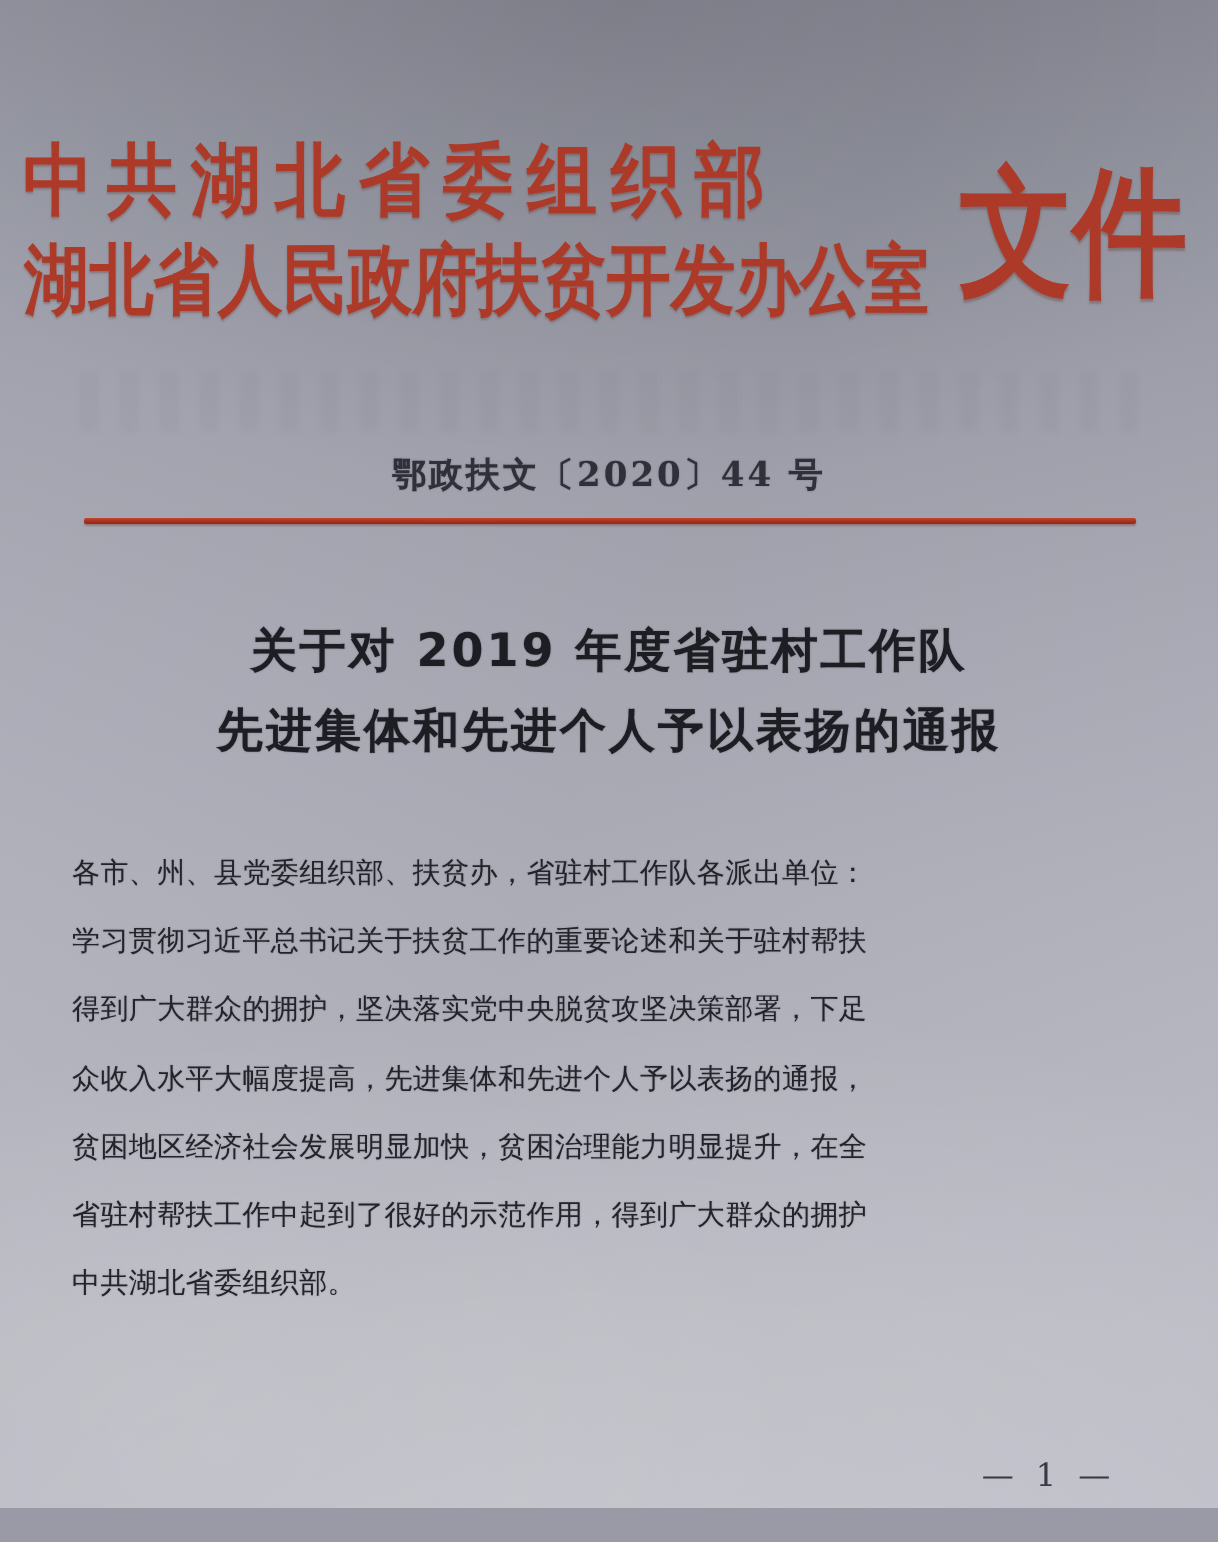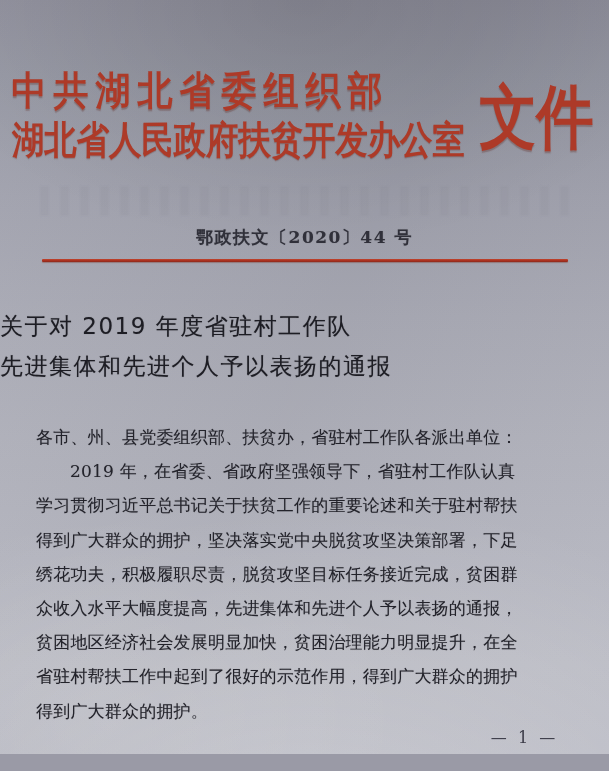--- a/index.html
+++ b/index.html
@@ -139,38 +139,38 @@
     background: linear-gradient(to bottom, #c2462f 0%, #a8301f 55%, #8d2a1c 100%);
     box-shadow: 0 1px 1px rgba(120,40,25,0.35);
     border-radius: 1px;
   }
 
   
   #title {
     left: 0;
     top: 306px;
     width: 609px;
-    text-align: left;
+    text-align: center;
     color: #1d1d24;
-    font-weight: 400;
+    font-weight: 700;
     font-size: 23px;
     line-height: 40px;
     letter-spacing: 1.5px;
     font-family: "DejaVu Sans", "Liberation Sans", sans-serif;
     text-shadow: 0 0 1px rgba(0,0,0,0.30);
   }
   #title .tline { display: block; white-space: nowrap; }
 
   
   #body-text {
     left: 36px;
     top: 420px;
     width: 542px;
     color: #23232b;
-    font-size: 17px;
+    font-size: 14px;
     line-height: 34.2px;
     letter-spacing: 0.2px;
     font-family: "DejaVu Serif", "Liberation Serif", serif;
     text-shadow: 0 0 1px rgba(0,0,0,0.22);
   }
   #body-text .bline {
     display: block;
     white-space: nowrap;
     text-align: justify;
   }
@@ -208,25 +208,23 @@
 
   <div id="red-rule" class="layer"></div>
 
   <div id="title" class="layer">
     <span class="tline">关于对 2019 年度省驻村工作队</span>
     <span class="tline">先进集体和先进个人予以表扬的通报</span>
   </div>
 
   <div id="body-text" class="layer">
     <span class="bline">各市、州、县党委组织部、扶贫办，省驻村工作队各派出单位：</span>
-    <span class="bline indent">2019 年，在省委、省政府坚强领导下，省驻村工作队认真</span>
     <span class="bline">学习贯彻习近平总书记关于扶贫工作的重要论述和关于驻村帮扶</span>
     <span class="bline">得到广大群众的拥护，坚决落实党中央脱贫攻坚决策部署，下足</span>
-    <span class="bline">绣花功夫，积极履职尽责，脱贫攻坚目标任务接近完成，贫困群</span>
     <span class="bline">众收入水平大幅度提高，先进集体和先进个人予以表扬的通报，</span>
     <span class="bline">贫困地区经济社会发展明显加快，贫困治理能力明显提升，在全</span>
     <span class="bline">省驻村帮扶工作中起到了很好的示范作用，得到广大群众的拥护</span>
-    <span class="bline">得到广大群众的拥护。</span>
+    <span class="bline">中共湖北省委组织部。</span>
   </div>
 
   <div id="page-number" class="layer">— 1 —</div>
 
 </div>
 
 </body></html>

